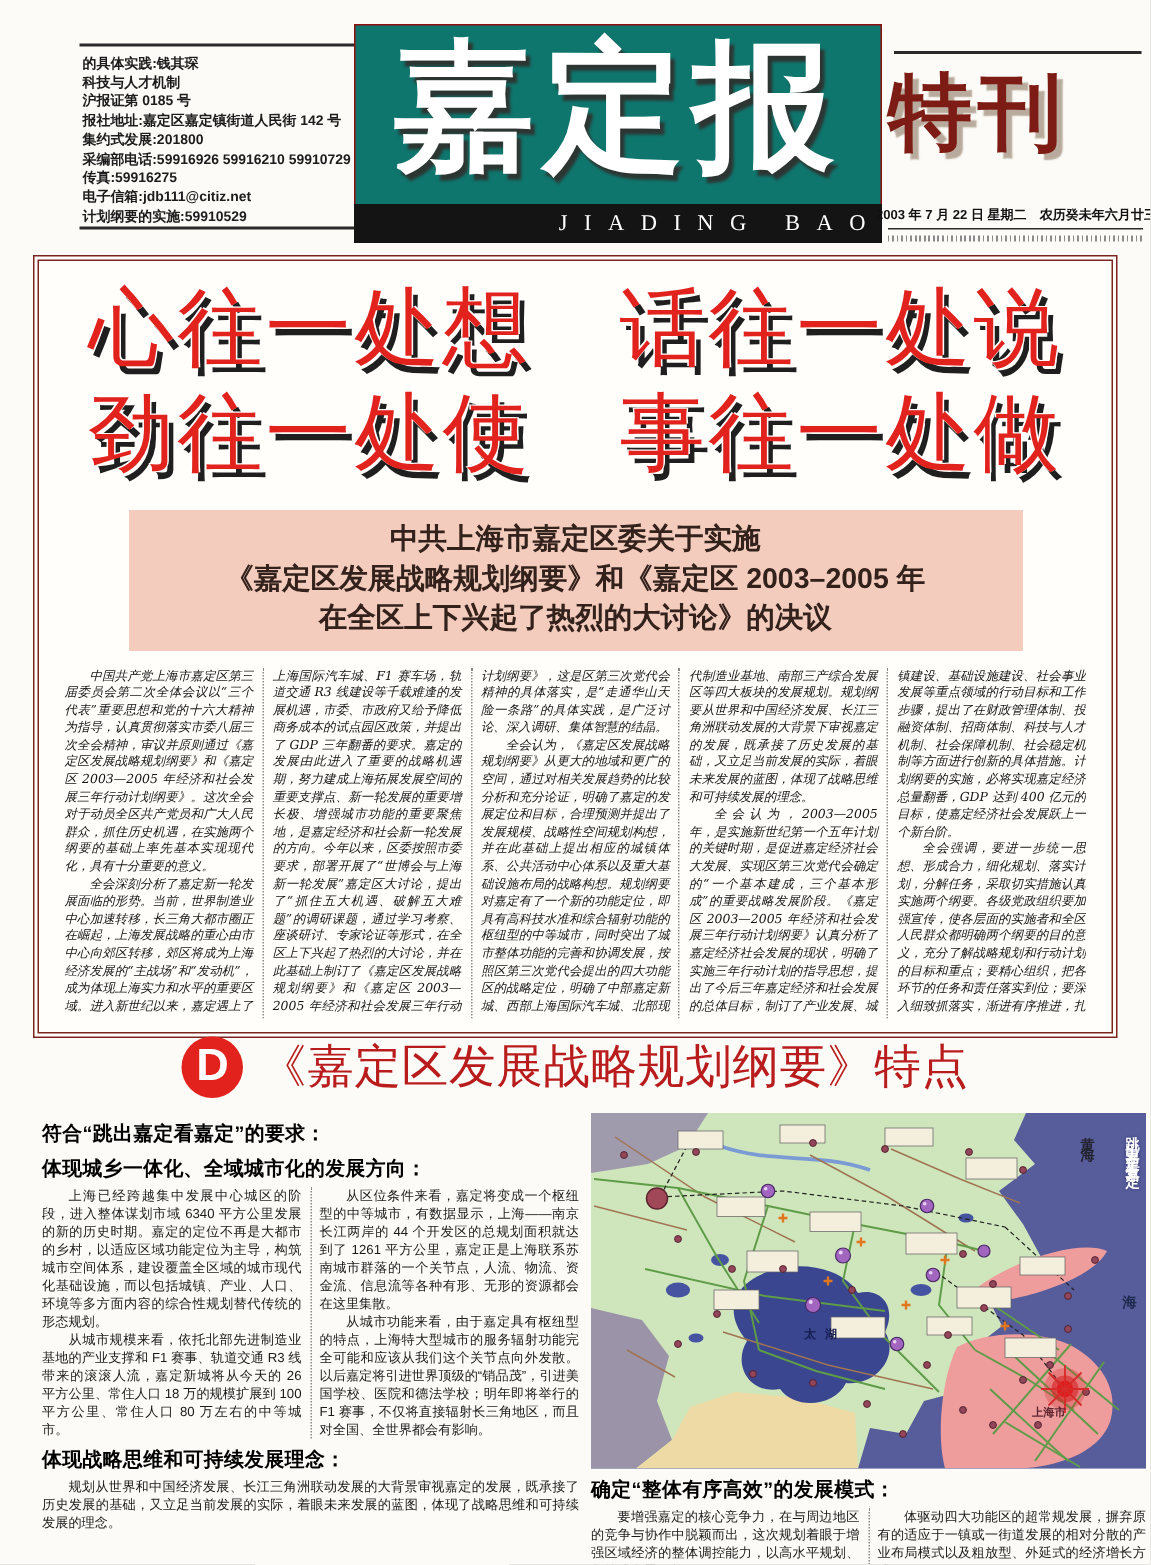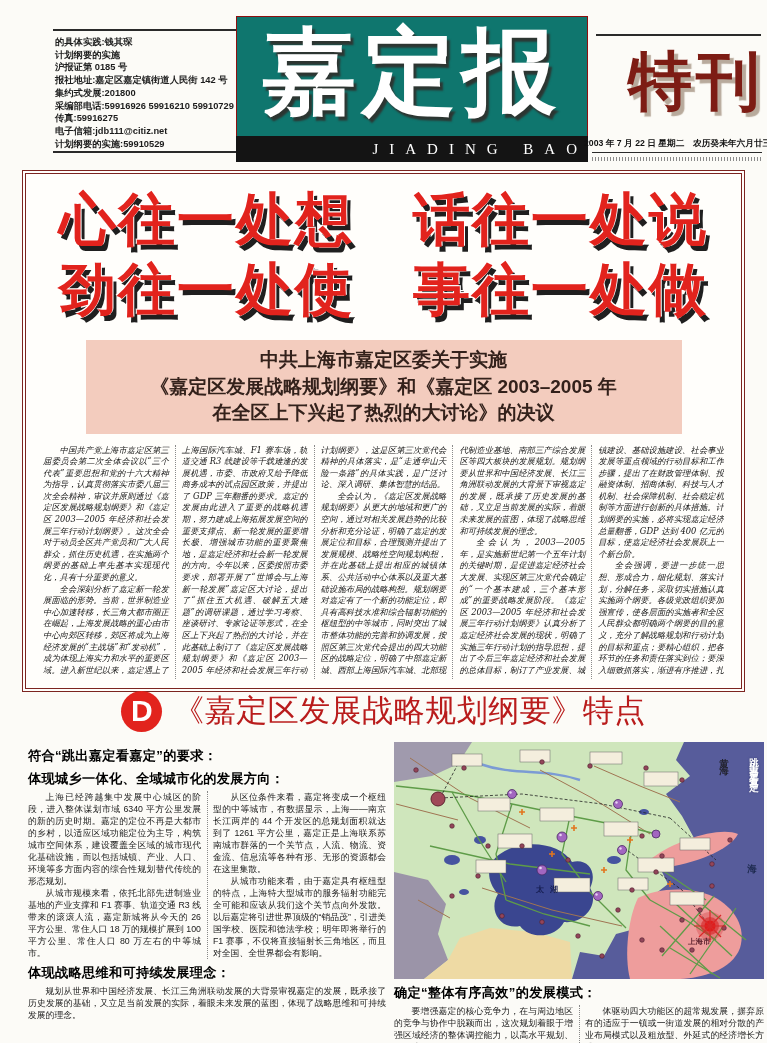--- a/index.html
+++ b/index.html
@@ -16,33 +16,33 @@
   .masthead{position:absolute;left:236px;top:16px;width:352px;height:146px;background:#0f766e;
             box-shadow:0 0 0 1px #8e0f0f inset;}
   .masthead-title{font-family:"Liberation Serif",serif;font-size:94px;font-weight:700;color:#ffffff;
                   text-align:center;line-height:108px;letter-spacing:6px;margin-top:2px;
                   text-shadow:3px 4px 2px rgba(70,0,0,.55);}
   .masthead-strip{position:absolute;bottom:0;left:0;right:0;height:26px;background:#141414;color:#fff;
                   font-family:"Liberation Serif",serif;font-size:15px;letter-spacing:11px;
                   text-align:right;line-height:26px;}
 
   .rule-ed-top{left:596px;top:34px;width:165px;height:2px;}
-  .edition{position:absolute;left:592px;top:38px;width:172px;text-align:right;
-           font-family:"Liberation Serif",serif;font-size:64px;font-weight:900;color:#7d1c14;
+  .edition{position:absolute;left:592px;top:38px;width:172px;text-align:left;
+           font-family:"Liberation Serif",serif;font-size:56px;font-weight:900;color:#7d1c14;
            letter-spacing:4px;text-shadow:4px 4px 1px #b8aa9c;}
   .date-line{position:absolute;left:584px;top:138px;width:180px;text-align:center;
              font-size:8.7px;font-weight:700;color:#111;white-space:nowrap;}
   .rule-ed-bot{left:592px;top:152px;width:170px;height:1px;}
   .hatch{position:absolute;left:592px;top:157px;width:170px;height:4px;
          background:repeating-linear-gradient(90deg,#8b8b8b 0 1px,transparent 1px 3px);}
 
   
   .frame{position:absolute;left:22px;top:170px;width:715px;height:514px;
          border:4px double #7c2420;background:#fffefb;}
-  .headline{margin-top:10px;text-align:center;font-weight:700;font-size:57px;line-height:70px;
+  .headline{margin-top:10px;text-align:center;font-weight:400;font-size:57px;line-height:70px;
             color:#e2231d;letter-spacing:2px;
             text-shadow:-1px -1px 0 #fff,1px -1px 0 #fff,4px 5px 0 #1f1f1f;}
   .decree-title{margin:16px auto 0;width:596px;background:#f3ccbe;text-align:center;
                 font-size:19px;font-weight:700;color:#33211b;line-height:26.5px;padding:7px 0;}
   .decree-body{margin:11px 17px 0;height:234px;column-count:5;column-gap:13px;
                column-rule:1px dotted #8a8a8a;-webkit-column-rule:1px dotted #8a8a8a;
                font-family:"DejaVu Serif","Liberation Serif",serif;font-style:italic;
                font-size:8.3px;line-height:11.6px;text-align:justify;color:#141414;overflow:hidden;}
   .decree-body p{margin:0;text-indent:2em;}
 
@@ -72,21 +72,21 @@
            font-size:9.5px;letter-spacing:8px;font-weight:700;}
 </style>
 </head>
 <body>
 
 <div class="page">
 
   <div class="hrule rule-info-top"></div>
   <div class="info-box">
     <div>的具体实践:钱其琛</div>
-    <div>计划纲要的实施</div>
+    <div>科技与人才机制</div>
     <div>沪报证第 0185 号</div>
     <div>报社地址:嘉定区嘉定镇街道人民街 142 号</div>
     <div>集约式发展:201800</div>
     <div>采编部电话:59916926 59916210 59910729</div>
     <div>传真:59916275</div>
     <div>电子信箱:jdb111@citiz.net</div>
     <div>计划纲要的实施:59910529</div>
   </div>
   <div class="hrule rule-info-bot"></div>
 

